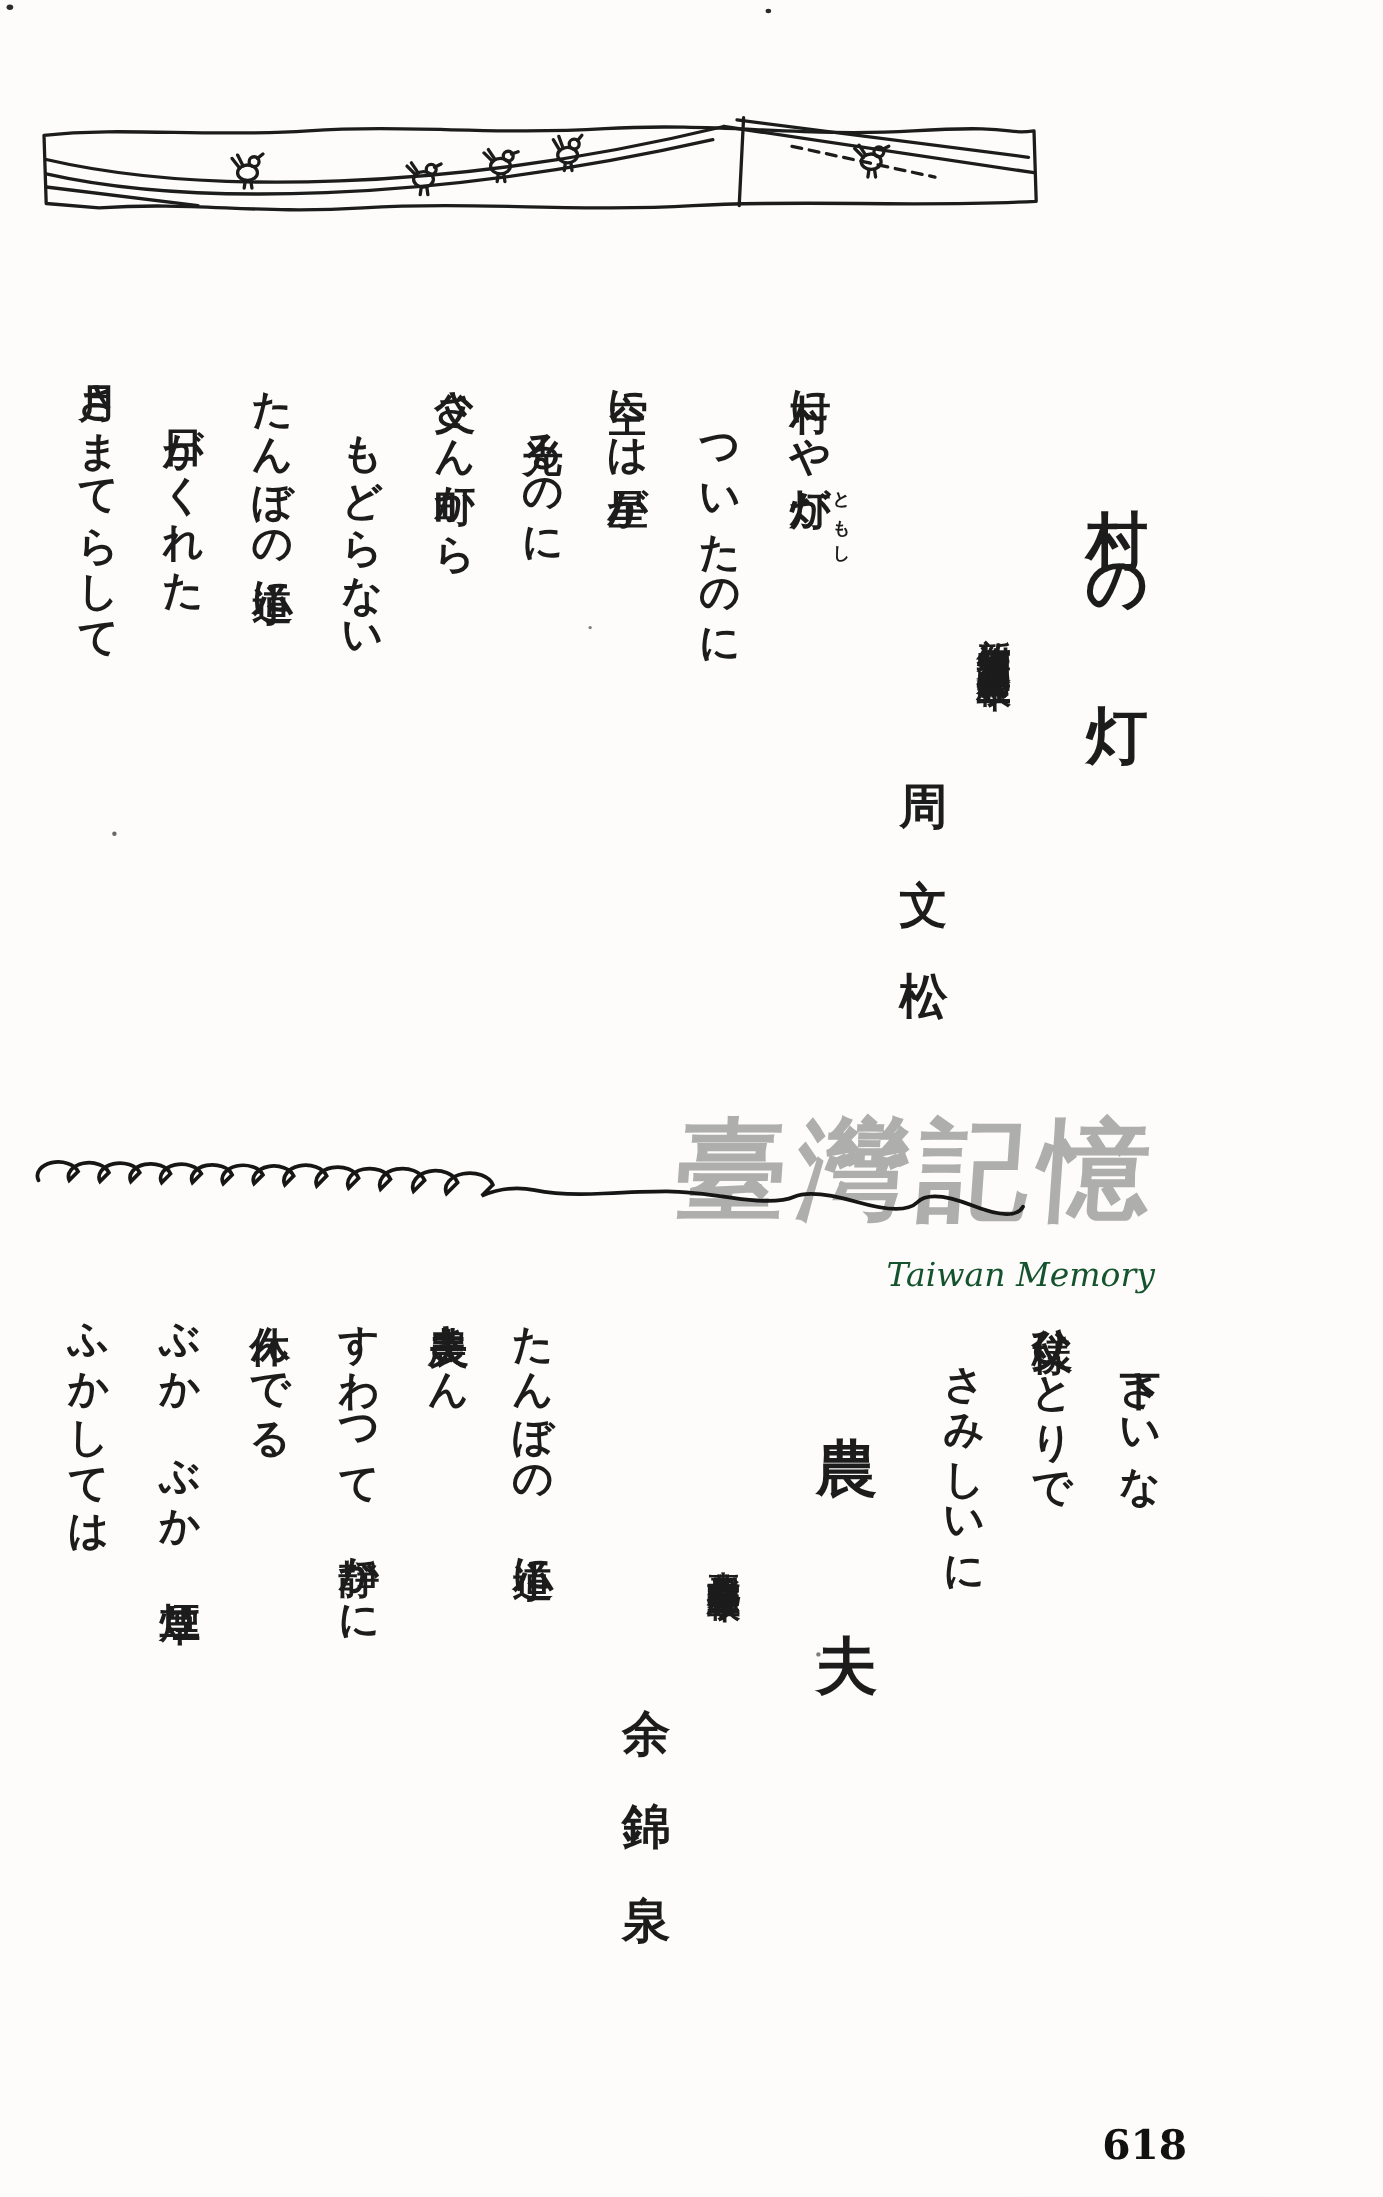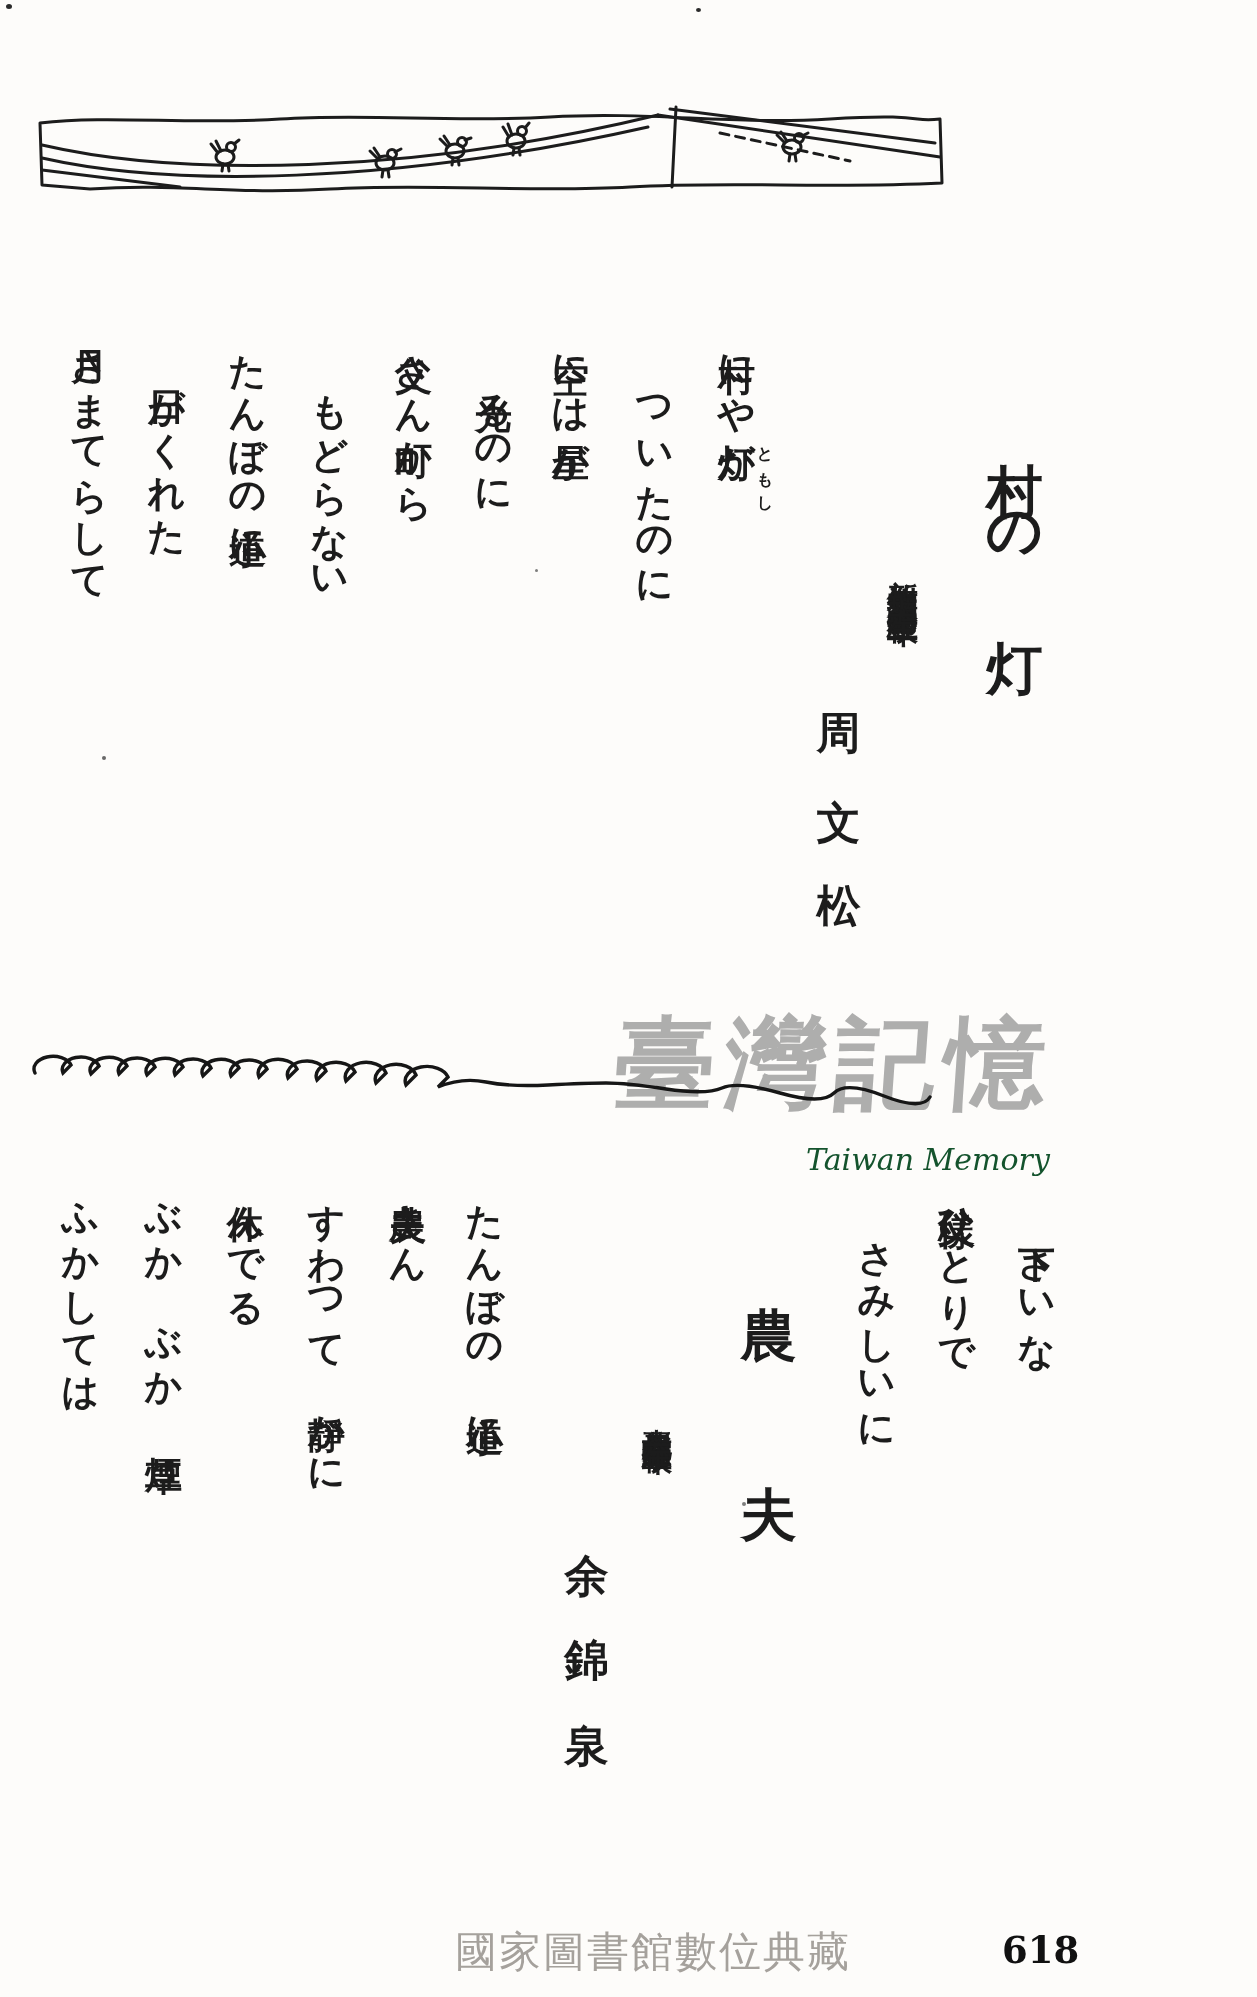--- a/index.html
+++ b/index.html
@@ -150,21 +150,20 @@
 
   <div class="vcol author-name" style="left:558px; top:1518px;">余錦泉</div>
 
   <div class="vcol poemline" style="left:460px; top:1178px;">たんぼの　小道に</div>
   <div class="vcol poemline" style="left:383px; top:1176px;">農夫さん</div>
   <div class="vcol poemline" style="left:302px; top:1178px;">すわつて　靜かに</div>
   <div class="vcol poemline" style="left:221px; top:1178px;">休んでる</div>
   <div class="vcol poemline" style="left:139px; top:1178px;">ぶか　ぶか　煙草</div>
   <div class="vcol poemline" style="left:56px; top:1178px;">ふかしては</div>
 
-  <div class="lib-stamp">國家圖書館數位典藏</div>
   <div class="page-num">618</div>
 
   <div class="speck" style="left:6px; top:4px; width:6px; height:5px;"></div>
   <div class="speck" style="left:696px; top:8px; width:5px; height:4px;"></div>
   <div class="speck" style="left:102px; top:756px; width:4px; height:4px; opacity:.7;"></div>
   <div class="speck" style="left:535px; top:569px; width:3px; height:3px; opacity:.6;"></div>
   <div class="speck" style="left:742px; top:1502px; width:4px; height:4px; opacity:.6;"></div>
 
 </div>
 

